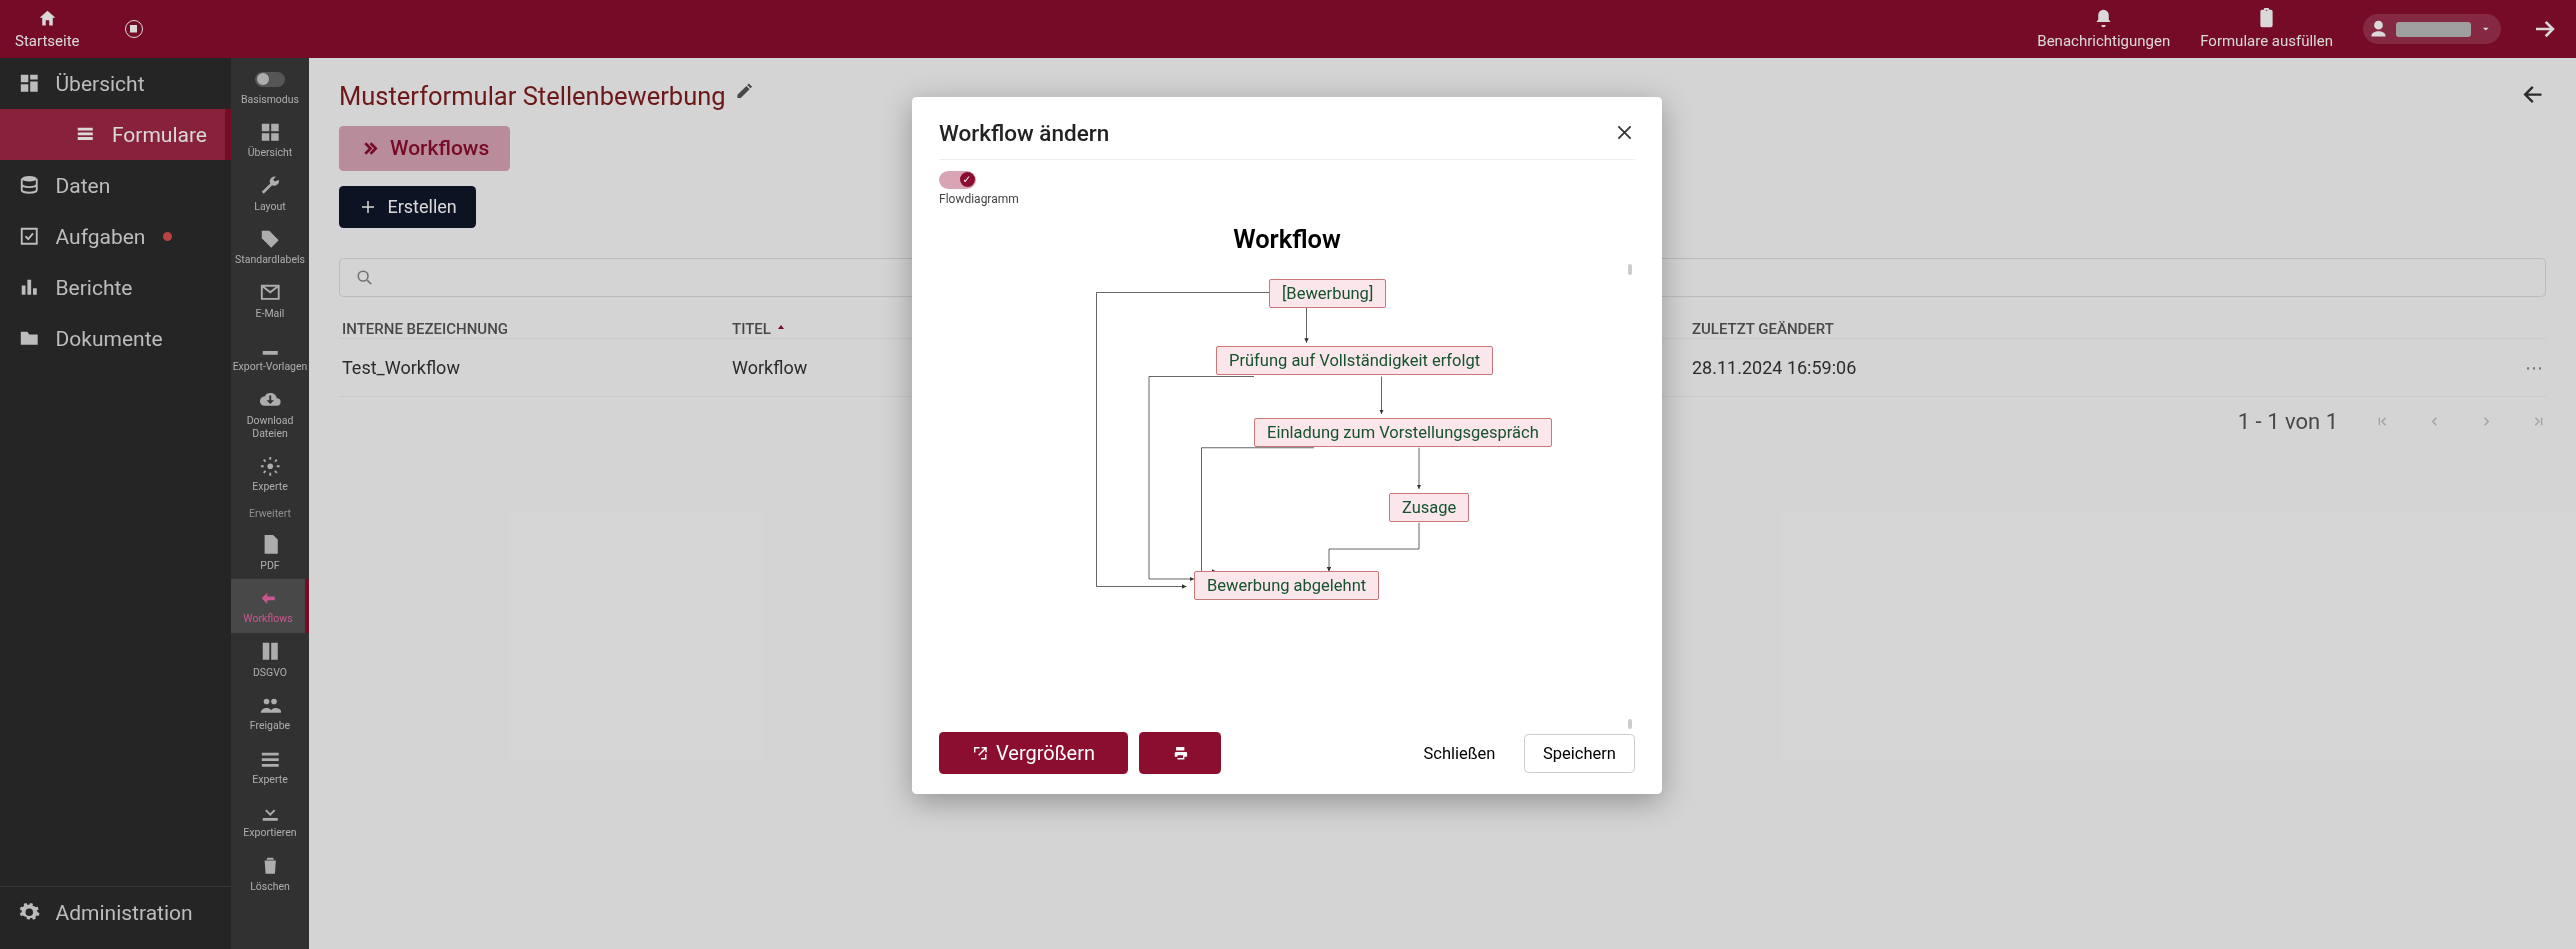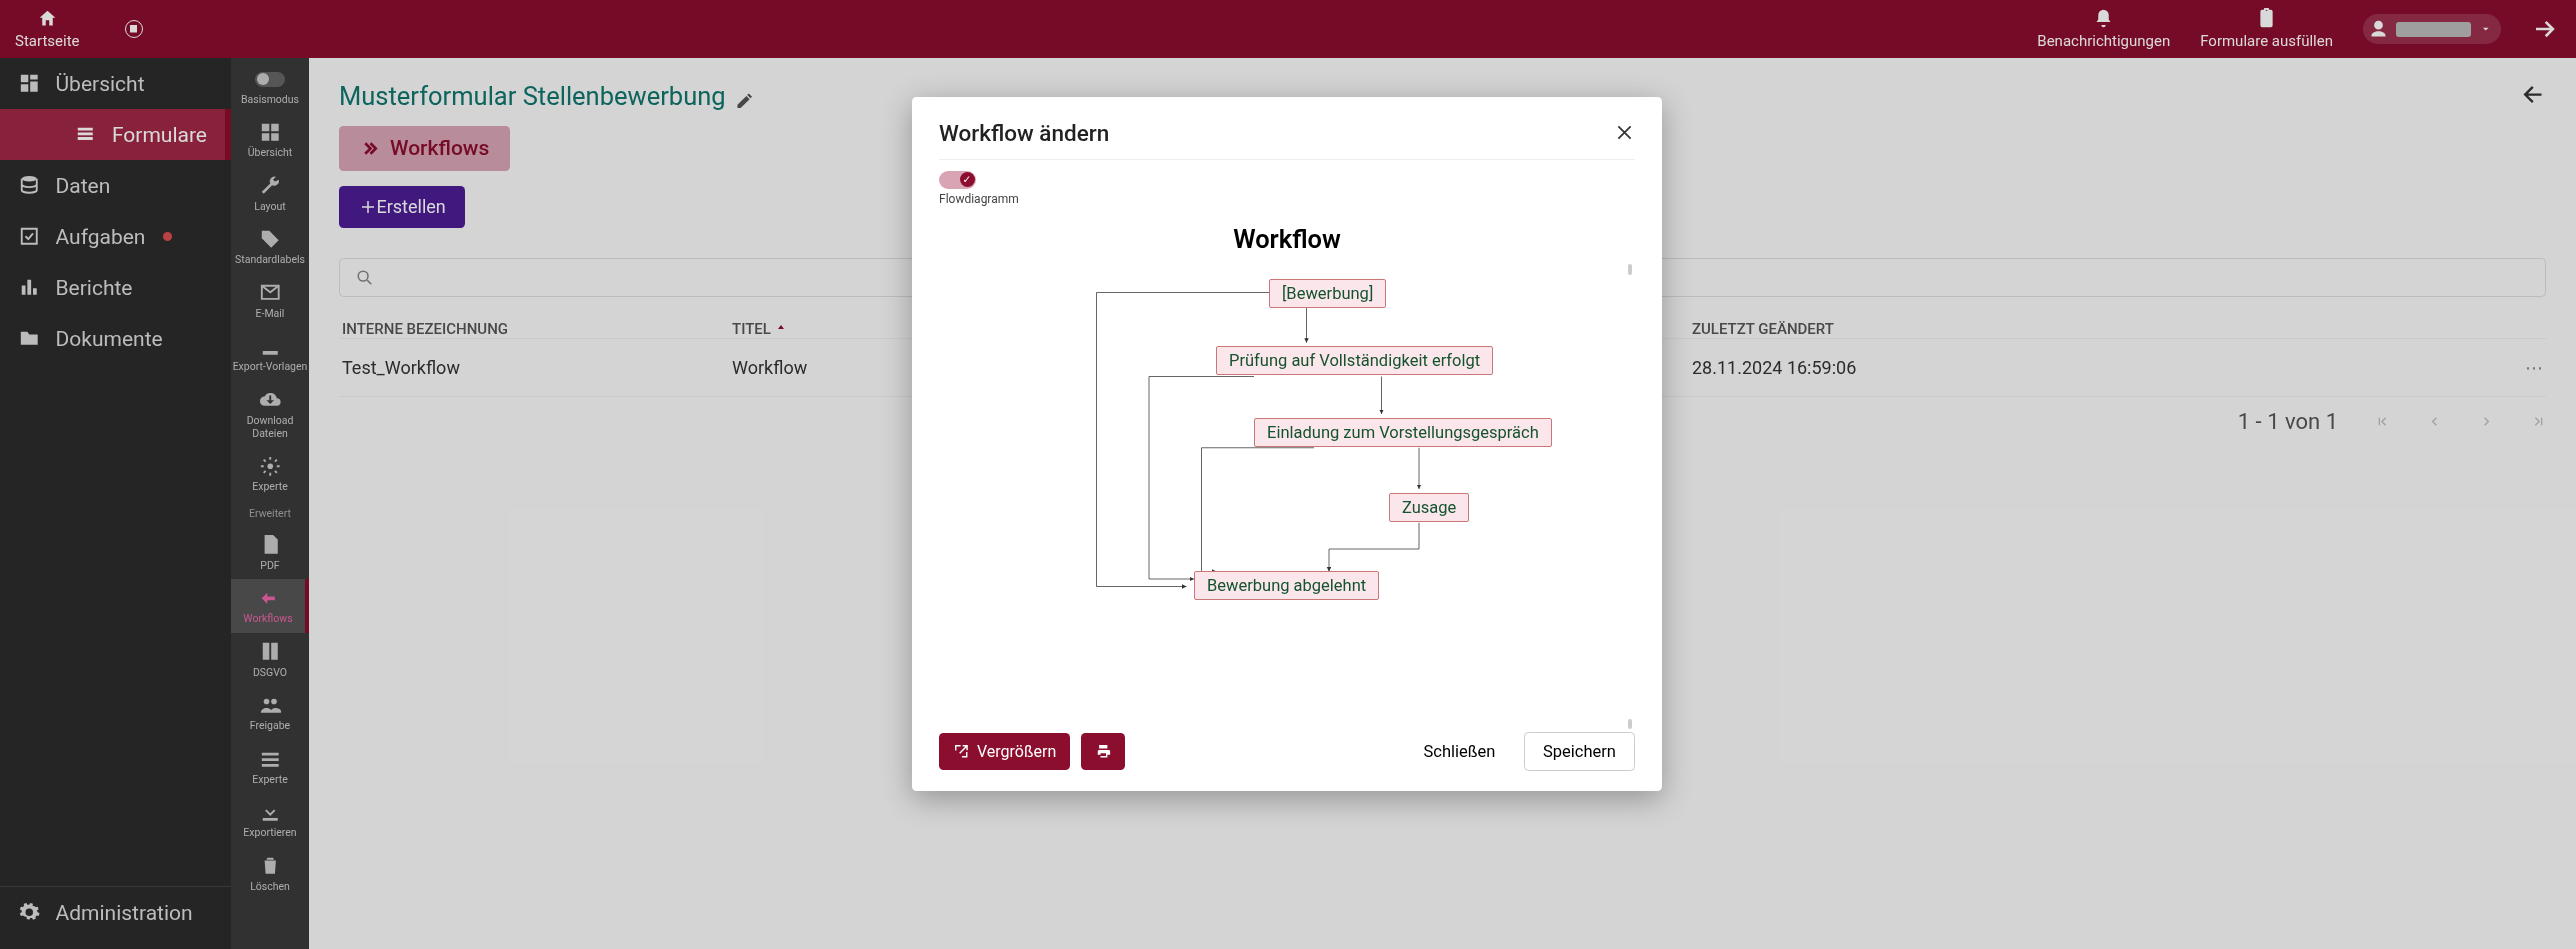--- a/index.html
+++ b/index.html
@@ -30,27 +30,27 @@
 .ribbon .ritem { display:flex; flex-direction:column; align-items:center; gap:3px; padding:7.5px 0; width:100%; font-size:10.5px; cursor:pointer; text-align:center;}
 .ribbon .ritem svg { width:22.5px; height:22.5px; fill:#ccc; }
 .ribbon .ritem.active { background:#555; border-right:4.5px solid #8b0e2e; color:#e6a; }
 .ribbon .ritem.active svg { fill:#e6a; }
 .ribbon .section-label { font-size:10.5px; color:#aaa; padding:6px 0; }
 .ribbon .toggle { width:30px; height:15px; background:#666; border-radius:7.5px; position:relative; margin-bottom:3px;}
 .ribbon .toggle::after { content:''; position:absolute; width:12px; height:12px; background:#ccc; border-radius:50%; top:1.5px; left:1.5px;}
 
 
 .main { position:absolute; top:58px; left:309px; right:0; bottom:0; background:#fafafa; padding:22.5px 30px; }
-.page-title { font-size:25.5px; color:#0f766e; display:flex; align-items:flex-end; gap:9px; }
+.page-title { font-size:25.5px; color:#7f1d1d; display:flex; align-items:flex-start; gap:9px; }
 .page-title svg { width:19.5px; height:19.5px; fill:#555; }
 .back-arrow { position:absolute; top:22.5px; right:30px; }
 .back-arrow svg { width:27px; height:27px; fill:#333; }
 .wf-chip { margin-top:15px; display:inline-flex; align-items:center; gap:9px; background:#d9a5b5; color:#8b0e2e; font-size:21px; font-weight:500; padding:10.5px 21px; border-radius:4.5px;}
 .wf-chip svg { width:21px; height:21px; fill:#8b0e2e;}
-.create-btn { margin-top:15px; display:inline-flex; align-items:center; gap:0; background:#4c1d95; color:#fff; font-size:18px; padding:10.5px 19.5px; border-radius:4.5px; border:none; cursor:pointer;}
+.create-btn { margin-top:15px; display:inline-flex; align-items:center; gap:11px; background:#0f172a; color:#fff; font-size:18px; padding:10.5px 19.5px; border-radius:4.5px; border:none; cursor:pointer;}
 .create-btn svg{width:18px;height:18px;fill:#fff;}
 .search-row { margin-top:30px; display:flex; align-items:center; border:0.7px solid #ddd; border-radius:4.5px; padding:9px 15px; gap:10.5px; }
 .search-row svg{width:19.5px;height:19.5px;fill:#888;}
 .search-row input{ border:none; outline:none; font-size:18px; flex:1; background:transparent;}
 .table-head { display:flex; margin-top:22.5px; font-size:15px; color:#555; font-weight:500; padding:0 3px;}
 .table-head .col1{width:390px;} .table-head .col2{width:615px;display:flex;align-items:center;gap:4.5px;} .table-head .col3{width:345px;} .table-head .col4{flex:1;}
 .table-head svg{width:12px;height:12px;fill:#8b0e2e;}
 .table-row { display:flex; align-items:center; border-top:0.7px solid #eee; border-bottom:0.7px solid #eee; padding:18px 3px; font-size:18px; color:#333;}
 .table-row .col1{width:390px;} .table-row .col2{width:615px;} .table-row .col3{width:345px;} .table-row .col4{flex:1;}
 .table-row .dots{margin-left:auto;color:#888;}
@@ -66,21 +66,21 @@
 .flow-toggle { display:flex; flex-direction:column; align-items:flex-start; margin-top:10.5px;}
 .flow-toggle .switch{ width:37px; height:18px; background:#d9a5b5; border-radius:9px; position:relative;}
 .flow-toggle .switch::after{content:'✓';position:absolute;right:1.5px;top:1.5px;width:15px;height:15px;border-radius:50%;background:#8b0e2e;color:#fff;font-size:10.5px;display:flex;align-items:center;justify-content:center;}
 .flow-toggle span{font-size:12px;color:#444;margin-top:3px;}
 .diagram-title{ text-align:center; font-size:25.5px; font-weight:600; margin:18px 0 10.5px;}
 .diagram { position:relative; height:465px; }
 .node { position:absolute; border:0.7px solid #c77; background:#fbe6ec; color:#14532d; border-radius:2px; padding:4px 12px; font-size:16.5px; white-space:nowrap;}
 svg.edges{position:absolute;inset:0;width:100%;height:100%;}
 .modal-foot{ display:flex; justify-content:space-between; align-items:center; margin-top:3px;}
 .modal-foot .left-btns{display:flex;gap:10.5px;}
-.btn-primary{background:#8b0e2e;color:#fff;border:none;border-radius:4.5px;padding:9px 14px;font-size:16px;display:inline-flex;align-items:center;gap:7.5px;cursor:pointer;}
+.btn-primary{background:#8b0e2e;color:#fff;border:none;border-radius:4.5px;padding:9px 33px;font-size:20px;display:inline-flex;align-items:center;gap:7.5px;cursor:pointer;}
 .btn-primary svg{width:16.5px;height:16.5px;fill:#fff;}
 .btn-secondary{background:#fff;border:0.7px solid #ccc;border-radius:4.5px;padding:9px 18px;font-size:16.5px;cursor:pointer;}
 .btn-ghost{background:transparent;border:none;font-size:16.5px;padding:9px 18px;cursor:pointer;}
 .modal-foot .right-btns{display:flex;gap:10.5px;}
 .scroll-handle{position:absolute;right:3px;width:4.5px;background:#ccc;border-radius:2.2px;}
 </style>
 </head>
 <body>
 
 <div class="header">

